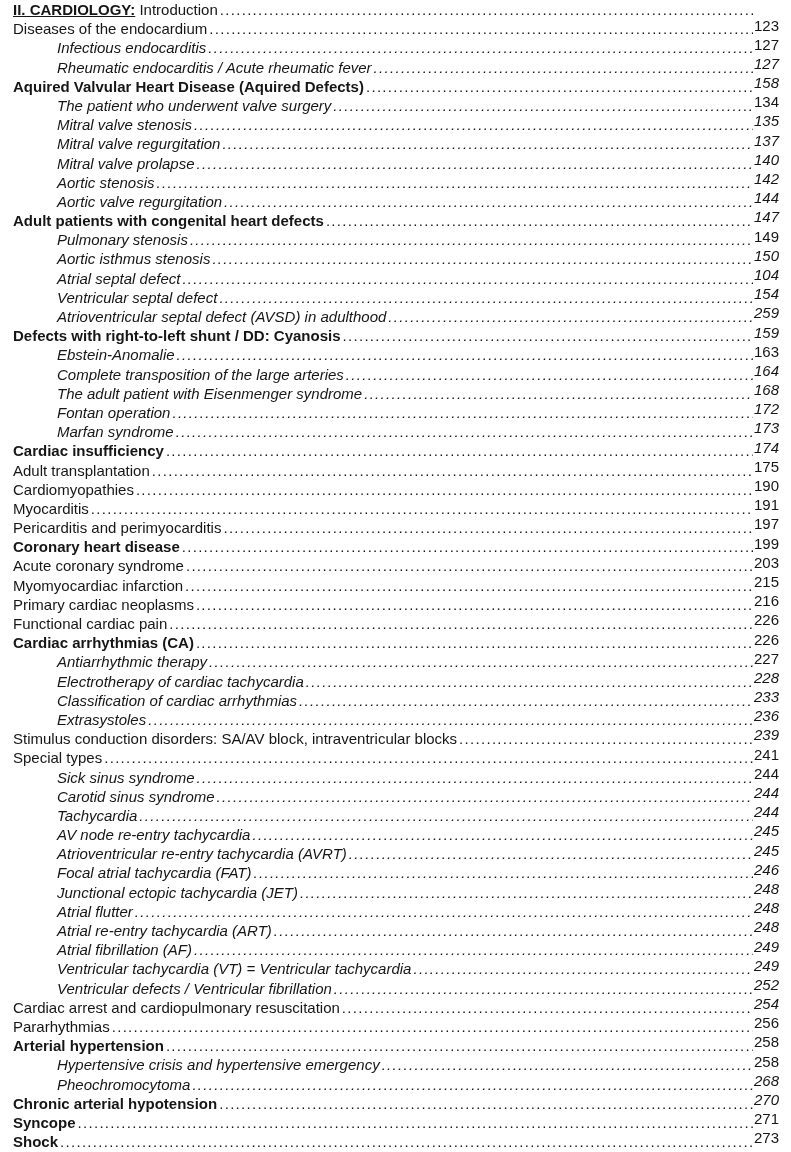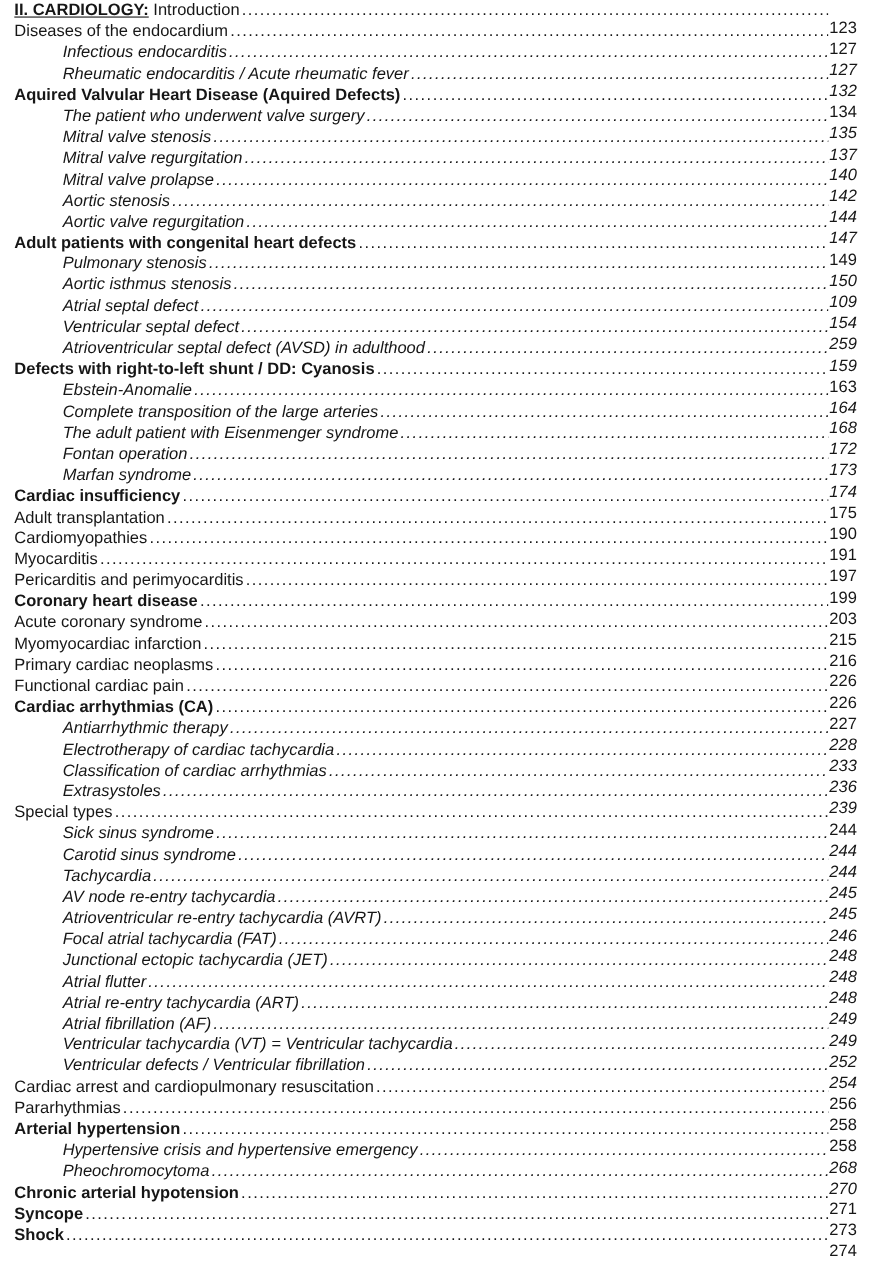--- a/index.html
+++ b/index.html
@@ -68,21 +68,21 @@
 
   <div class="row level-1">
     <span class="label"><span class="entry-text">Infectious endocarditis</span></span>
     <span class="dots"></span>
     <span class="pagenum">127</span>
   </div>
 
   <div class="row level-1">
     <span class="label"><span class="entry-text">Rheumatic endocarditis / Acute rheumatic fever</span></span>
     <span class="dots"></span>
-    <span class="pagenum">132</span>
+    <span class="pagenum">158</span>
   </div>
 
   <div class="row level-0">
     <span class="label bold"><span class="entry-text">Aquired Valvular Heart Disease (Aquired Defects)</span></span>
     <span class="dots"></span>
     <span class="pagenum">134</span>
   </div>
 
   <div class="row level-1">
     <span class="label"><span class="entry-text">The patient who underwent valve surgery</span></span>
@@ -128,21 +128,21 @@
 
   <div class="row level-1">
     <span class="label"><span class="entry-text">Pulmonary stenosis</span></span>
     <span class="dots"></span>
     <span class="pagenum">150</span>
   </div>
 
   <div class="row level-1">
     <span class="label"><span class="entry-text">Aortic isthmus stenosis</span></span>
     <span class="dots"></span>
-    <span class="pagenum">109</span>
+    <span class="pagenum">104</span>
   </div>
 
   <div class="row level-1">
     <span class="label"><span class="entry-text">Atrial septal defect</span></span>
     <span class="dots"></span>
     <span class="pagenum">154</span>
   </div>
 
   <div class="row level-1">
     <span class="label"><span class="entry-text">Ventricular septal defect</span></span>
@@ -275,20 +275,25 @@
     <span class="dots"></span>
     <span class="pagenum">236</span>
   </div>
 
   <div class="row level-1">
     <span class="label"><span class="entry-text">Extrasystoles</span></span>
     <span class="dots"></span>
     <span class="pagenum">239</span>
   </div>
 
+  <div class="row level-0">
+    <span class="label"><span class="entry-text">Stimulus conduction disorders: SA/AV block, intraventricular blocks</span></span>
+    <span class="dots"></span>
+    <span class="pagenum">241</span>
+  </div>
 
   <div class="row level-0">
     <span class="label"><span class="entry-text">Special types</span></span>
     <span class="dots"></span>
     <span class="pagenum">244</span>
   </div>
 
   <div class="row level-1">
     <span class="label"><span class="entry-text">Sick sinus syndrome</span></span>
     <span class="dots"></span>

